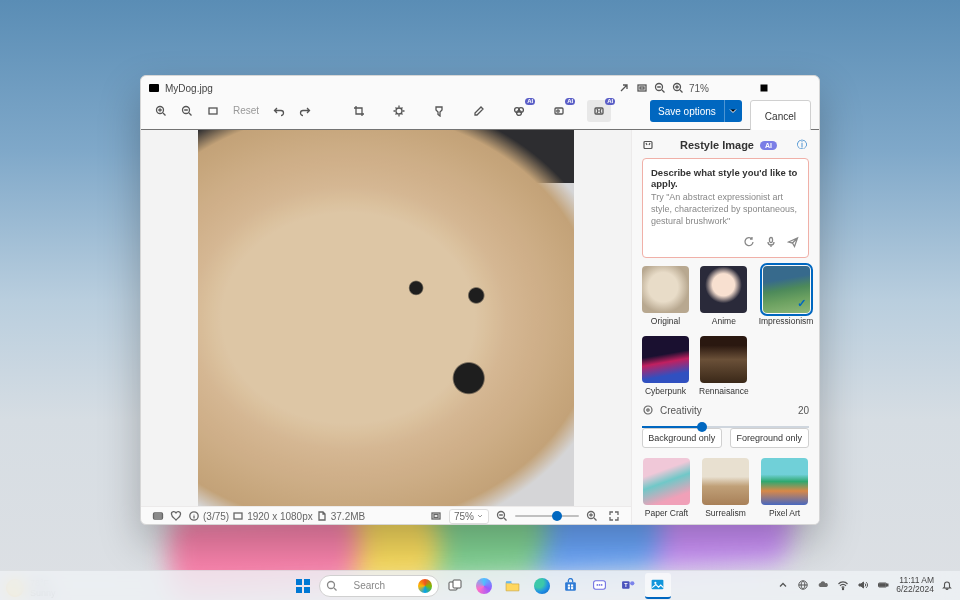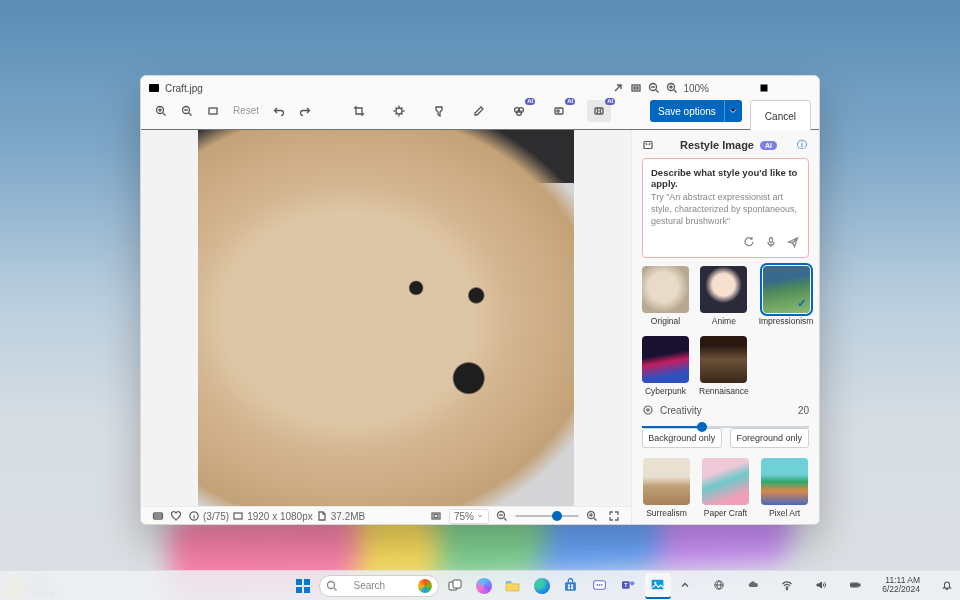--- a/index.html
+++ b/index.html
@@ -125,21 +125,21 @@
     display: flex; align-items: center;
     border-top: 1px solid rgba(0,0,0,.06);
   }
   .widgets { position: absolute; left: 6px; bottom: 2px; display: flex; align-items: center; gap: 6px; font-size: 9px; color: #444; }
   .widgets .sun { width: 18px; height: 18px; border-radius: 50%; background: radial-gradient(circle at 50% 50%, #ffe070 0 50%, #ffb030 70%); }
   .widgets .wt-col { display: flex; flex-direction: column; line-height: 10px; }
   .tb-center { margin: 0 auto; display: flex; align-items: center; gap: 3px; }
   .tb-icon { width: 26px; height: 26px; display: flex; align-items: center; justify-content: center; border-radius: 3px; cursor: pointer; }
   .tb-search { display: flex; align-items: center; height: 22px; width: 120px; background: #fff; border: 1px solid #d0d0d0; border-radius: 12px; padding: 0 6px; gap: 16px; font-size: 10px; color: #888; }
   .tb-search .color-dot { width: 14px; height: 14px; margin-left:auto; border-radius: 50%; background: conic-gradient(#f25022, #7fba00, #00a4ef, #ffb900, #f25022); filter: blur(.5px); }
-  .tray { position: absolute; right: 6px; bottom: 0; height: 30px; display: flex; align-items: center; gap: 20px; font-size: 9px; color: #444; }
+  .tray { position: absolute; right: 6px; bottom: 0; height: 30px; display: flex; align-items: center; gap: 6px; font-size: 9px; color: #444; }
   .tray .tray-ico { width: 14px; height: 14px; display: flex; align-items: center; justify-content: center; color: #555; cursor: pointer; }
   .tray .clock { display: flex; flex-direction: column; align-items: flex-end; line-height: 9px; font-size: 8.5px; }
 
   svg { width: 12px; height: 12px; }
   .icobtn svg, .tbtn svg, .st-ico svg, .pb-act svg { stroke: currentColor; fill: none; stroke-width: 1.3; }
 </style>
 </head>
 <body>
 
 <div class="wallpaper-ribbon"></div>
@@ -147,21 +147,21 @@
 <div class="app-window">
 
   <div class="titlebar">
     <span class="app-ico">
         <svg viewBox="0 0 12 12">
           <rect x="1" y="2" width="10" height="8" rx="1"></rect>
           <circle cx="4" cy="5" r="1"></circle>
           <path d="M1 9 L4 6 L7 9 L9 7 L11 9"></path>
         </svg>
       </span>
-    <span class="fname">Craft.jpg</span>
+    <span class="fname">MyDog.jpg</span>
     <span class="spacer"></span>
     <span class="tbtn">
         <svg viewBox="0 0 12 12">
           <path d="M3 9 L9 3 M5 3 H9 V7"></path>
         </svg>
       </span>
     <span class="tbtn">
         <svg viewBox="0 0 12 12">
           <rect x="2" y="3" width="8" height="6"></rect>
           <rect x="4" y="5" width="4" height="2"></rect>
@@ -172,21 +172,21 @@
           <circle cx="5" cy="5" r="3.5"></circle>
           <path d="M8 8 L10.5 10.5 M3.2 5 H6.8"></path>
         </svg>
       </span>
     <span class="tbtn">
         <svg viewBox="0 0 12 12">
           <circle cx="5" cy="5" r="3.5"></circle>
           <path d="M8 8 L10.5 10.5 M3.2 5 H6.8 M5 3.2 V6.8"></path>
         </svg>
       </span>
-    <span class="zoom-lbl">100%</span>
+    <span class="zoom-lbl">71%</span>
     <span class="wbtn">
         <svg viewBox="0 0 12 12">
           <path d="M2 6 H10"></path>
         </svg>
       </span>
     <span class="wbtn">
         <svg viewBox="0 0 12 12">
           <rect x="2.5" y="2.5" width="7" height="7"></rect>
         </svg>
       </span>
@@ -431,26 +431,26 @@
           <div class="thumb"></div>
       </div>
 
       <div class="mask-btns">
         <button>Background only</button>
         <button>Foreground only</button>
       </div>
 
       <div class="style-grid">
         <div class="style-card">
+            <div class="thumb th-paper"></div>
+            <span class="sc-lbl">Paper Craft</span>
+          </div>
+        <div class="style-card">
             <div class="thumb th-surreal"></div>
             <span class="sc-lbl">Surrealism</span>
-          </div>
-        <div class="style-card">
-            <div class="thumb th-paper"></div>
-            <span class="sc-lbl">Paper Craft</span>
           </div>
         <div class="style-card">
             <div class="thumb th-pixel"></div>
             <span class="sc-lbl">Pixel Art</span>
           </div>
       </div>
     </div>
   </div>
 </div>
 

